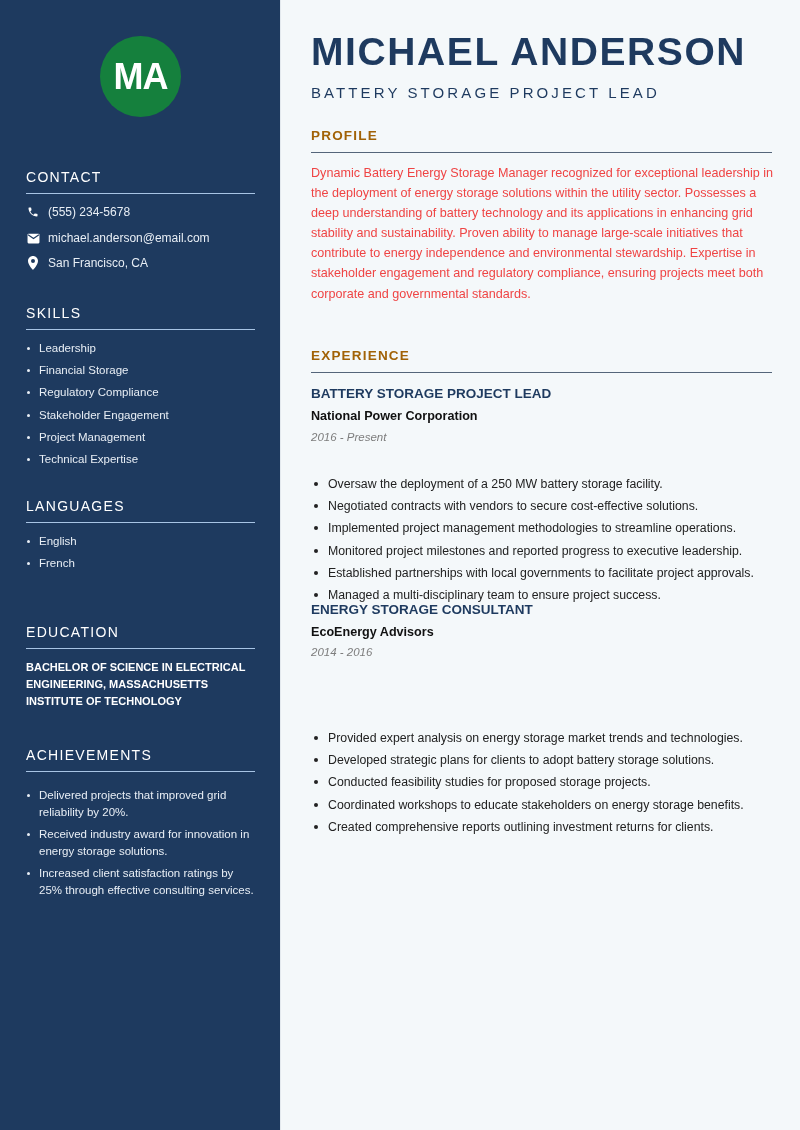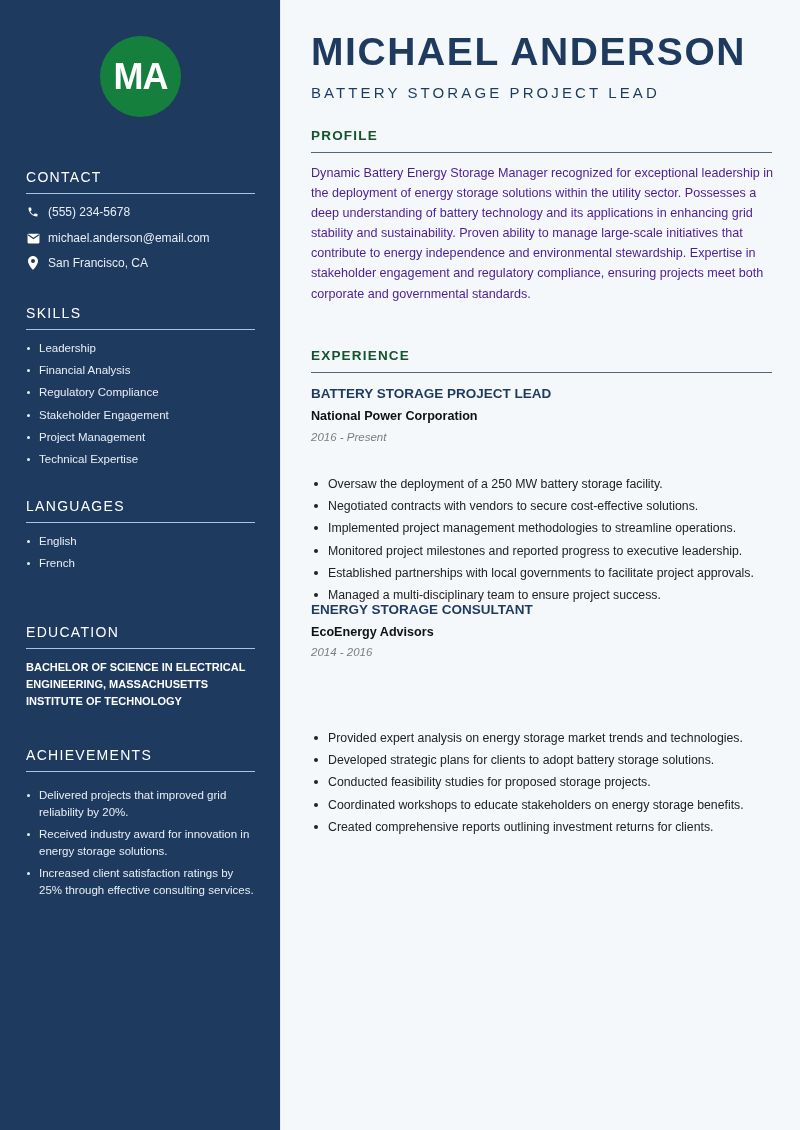--- a/index.html
+++ b/index.html
@@ -21,24 +21,24 @@
   .s-list li::before { content: ""; position: absolute; left: 1px; top: 6px; width: 3px; height: 3px; border-radius: 50%; background: #e8eef5; }
   .skills li, .langs li { height: 22.2px; }
   .ach li { line-height: 17px; margin-bottom: 5px; }
   .ach li::before { top: 7px; }
 
   .edu { position: absolute; left: 26px; top: 659px; width: 229px; font-size: 11px; font-weight: bold; line-height: 17px; color: #ffffff; }
 
   .name { position: absolute; left: 30px; top: 30px; font-size: 39px; font-weight: bold; color: #1e3a5f; letter-spacing: 1.6px; }
   .title { position: absolute; left: 30px; top: 84px; font-size: 15px; color: #1e3a5f; letter-spacing: 3.1px; }
 
-  .m-head { position: absolute; left: 30px; font-size: 13.5px; font-weight: bold; color: #14532d; letter-spacing: 1.2px; }
+  .m-head { position: absolute; left: 30px; font-size: 13.5px; font-weight: bold; color: #a16207; letter-spacing: 1.2px; }
   .m-rule { position: absolute; left: 30px; width: 461px; height: 0; border-top: 1.3px solid #54657a; }
 
-  .profile { position: absolute; left: 30px; top: 163px; width: 470px; font-size: 12.6px; line-height: 20.1px; color: #4c1d95; }
+  .profile { position: absolute; left: 30px; top: 163px; width: 470px; font-size: 12.6px; line-height: 20.1px; color: #ef4444; }
 
   .job-title { position: absolute; left: 30px; font-size: 13.5px; font-weight: bold; color: #1e3a5f; }
   .company { position: absolute; left: 30px; font-size: 12.6px; font-weight: bold; color: #111; }
   .dates { position: absolute; left: 30px; font-size: 11.5px; font-style: italic; color: #7d7d7d; }
   .bullets { position: absolute; left: 30px; width: 480px; list-style: none; margin-top: 20px; }
   .bullets li { position: relative; padding-left: 17px; font-size: 12.3px; color: #222; height: 22.2px; line-height: 16px; white-space: nowrap; }
   .bullets li::before { content: ""; position: absolute; left: 3px; top: 6px; width: 4px; height: 4px; border-radius: 50%; background: #222; }
 </style>
 </head>
 <body>
@@ -72,21 +72,21 @@
           <path fill="#ffffff" d="M10 0C4.5 0 0 4.5 0 10c0 7.5 10 18 10 18s10-10.5 10-18C20 4.5 15.5 0 10 0zm0 14a4 4 0 1 1 0-8 4 4 0 0 1 0 8z"></path>
         </svg>
     </span>
     <span>San Francisco, CA</span>
   </div>
 
   <div class="s-head" style="top:305px">SKILLS</div>
   <div class="s-rule" style="top:329px"></div>
   <ul class="s-list skills" style="top:341px">
     <li>Leadership</li>
-    <li>Financial Analysis</li>
+    <li>Financial Storage</li>
     <li>Regulatory Compliance</li>
     <li>Stakeholder Engagement</li>
     <li>Project Management</li>
     <li>Technical Expertise</li>
   </ul>
 
   <div class="s-head" style="top:498px">LANGUAGES</div>
   <div class="s-rule" style="top:522px"></div>
   <ul class="s-list langs" style="top:534px">
     <li>English</li>

